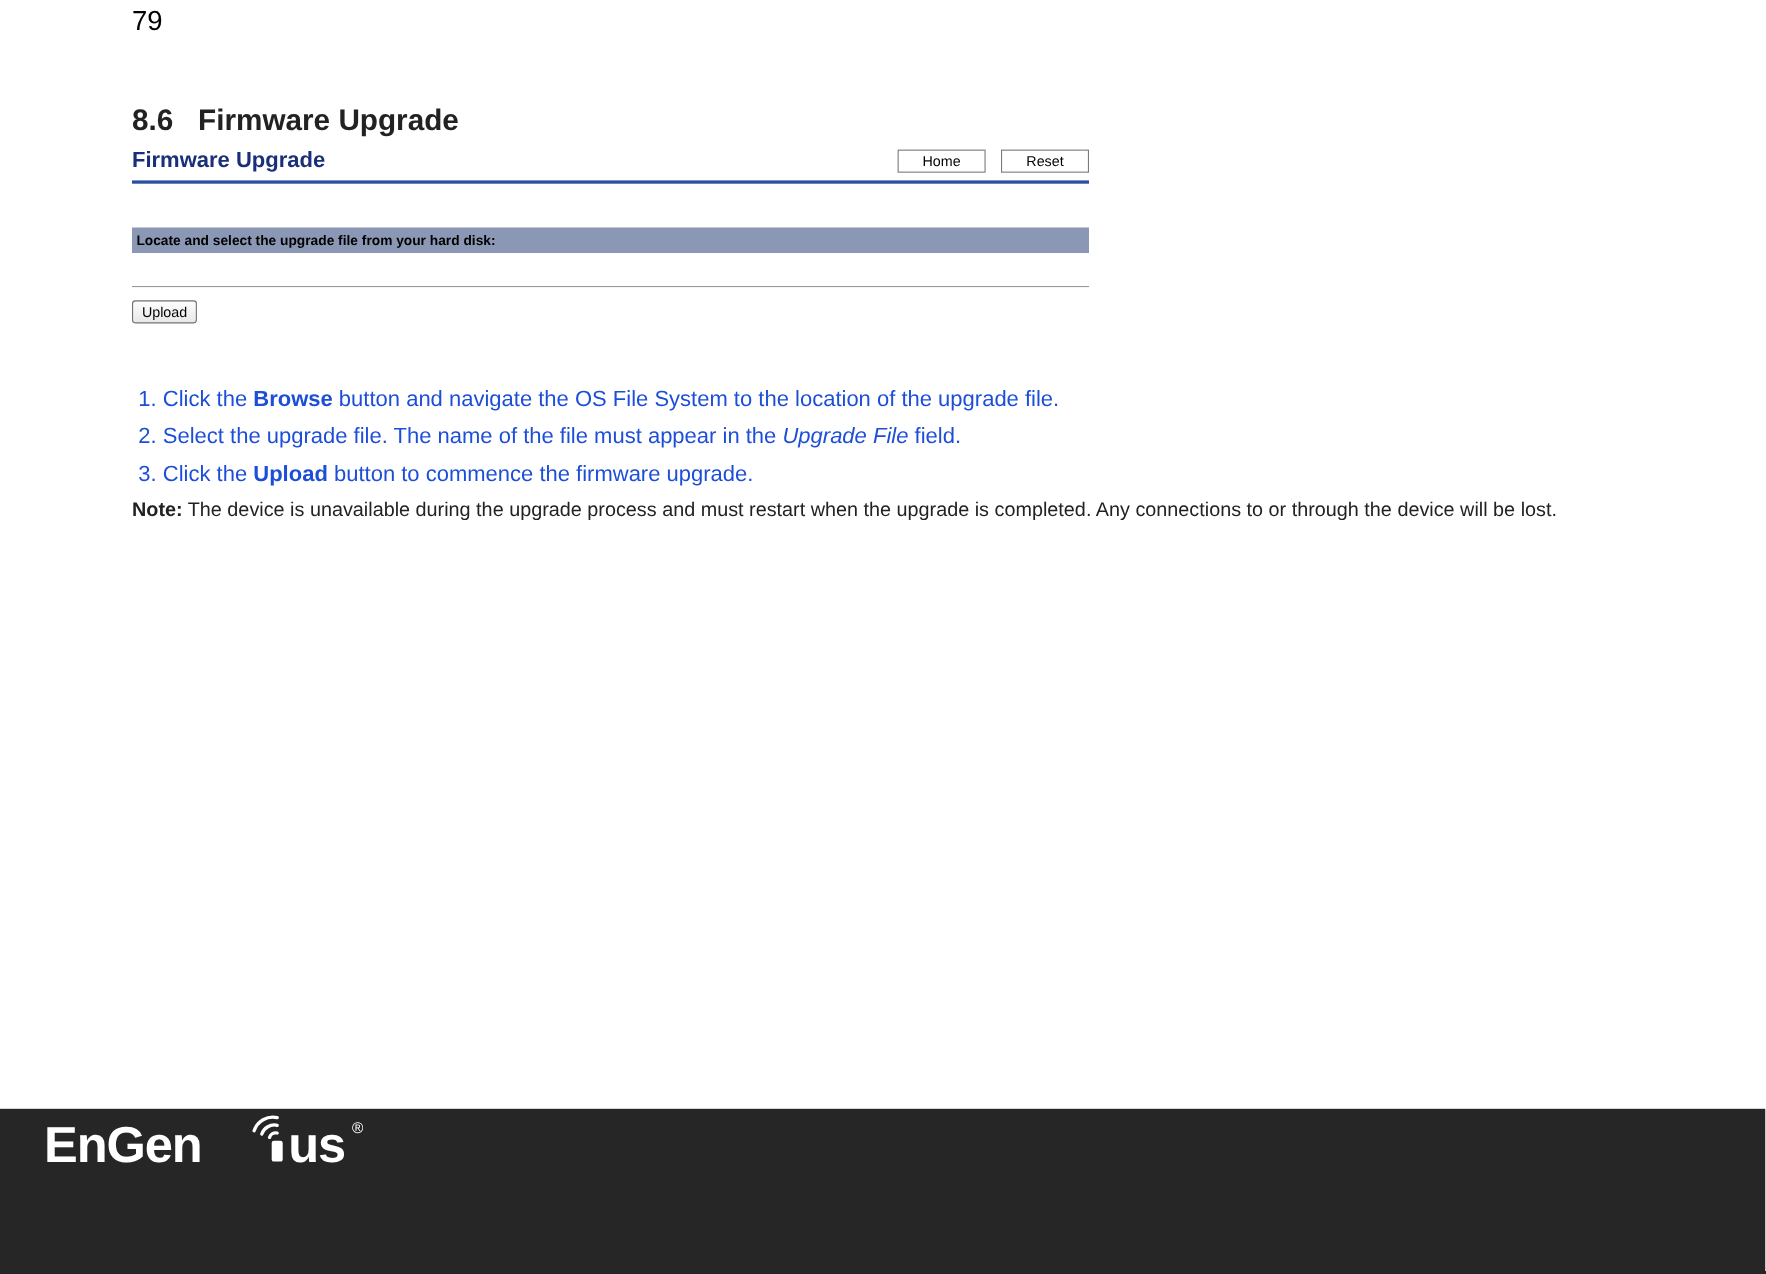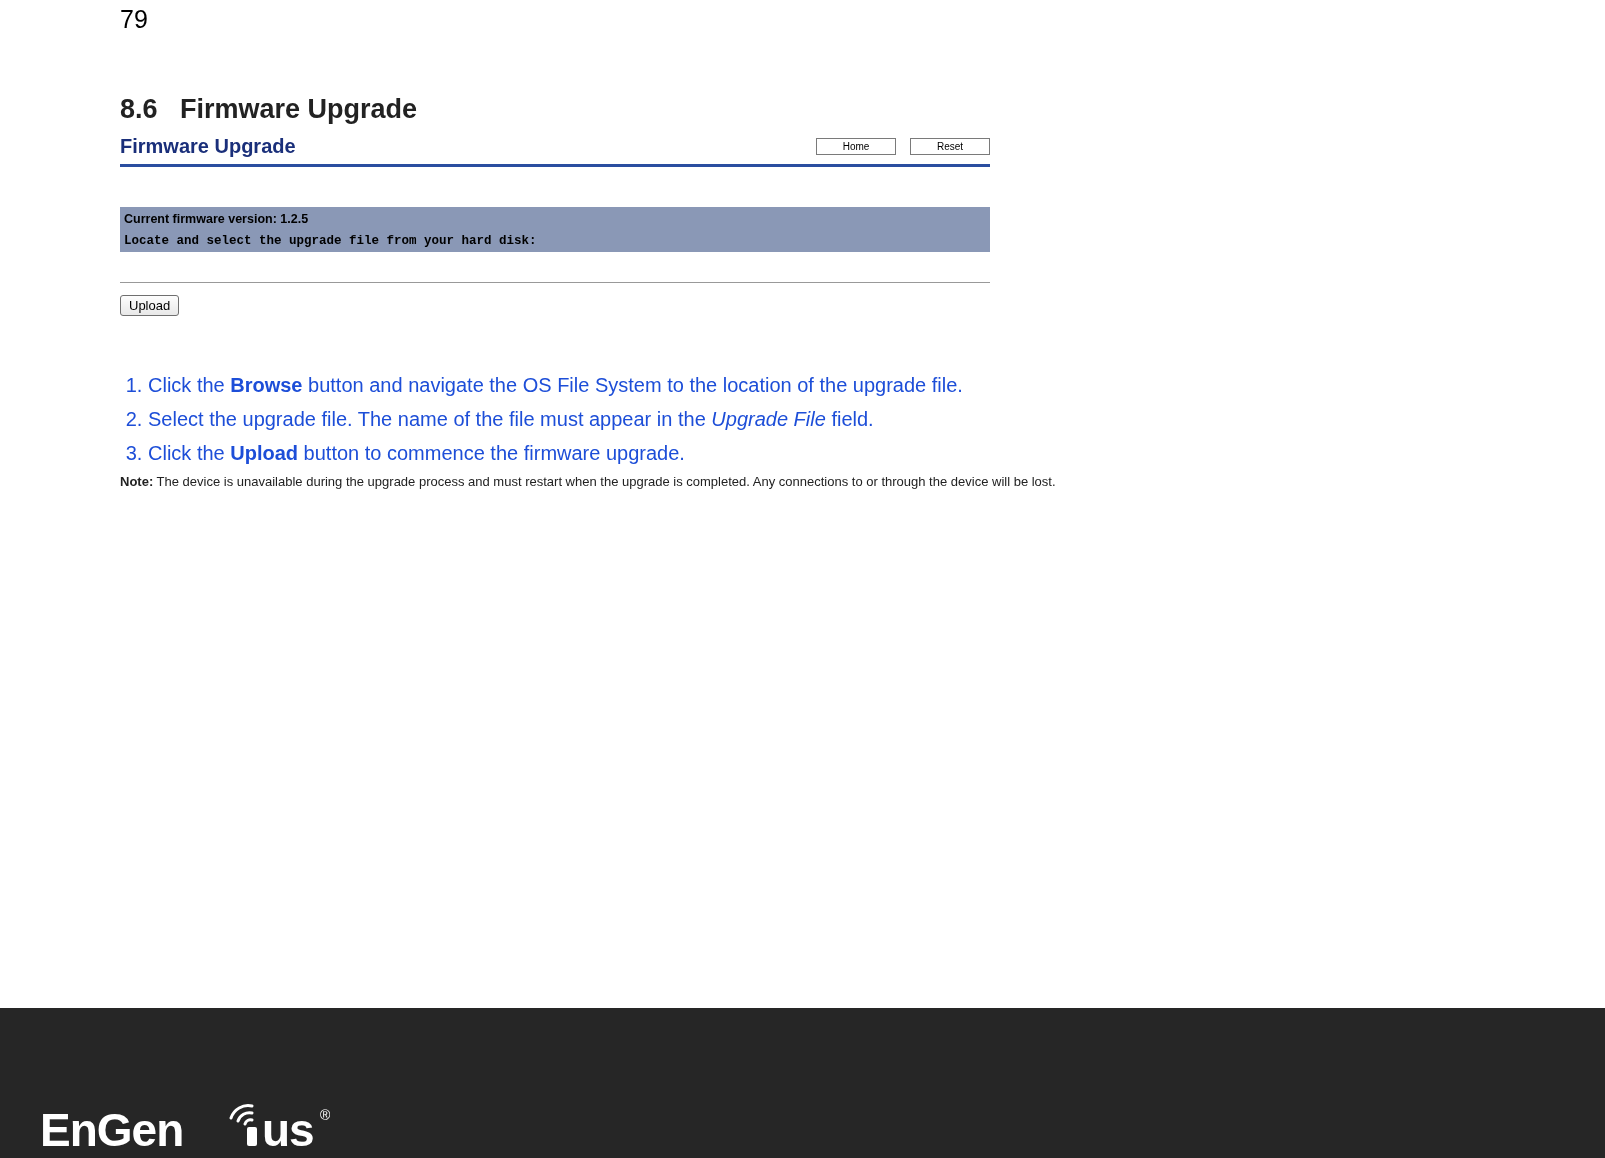--- a/index.html
+++ b/index.html
@@ -49,21 +49,21 @@
     color: #1a2f7a;
   }
   .panel-buttons {
     display: flex;
     gap: 14px;
   }
   .panel-btn {
     background: #fff;
     border: 1px solid #7a7a7a;
     font-family: Arial, sans-serif;
-    font-size: 10px;
+    font-size: 13px;
     padding: 2px 0;
     width: 80px;
     text-align: center;
     cursor: pointer;
   }
   .info-row {
     background: #8a98b6;
     color: #000;
     font-family: Arial, sans-serif;
     font-size: 12.5px;
@@ -119,34 +119,34 @@
     list-style: decimal;
     padding-left: 28px;
     font-size: 20px;
     color: #1d4ed8;
   }
   ol.steps li {
     margin-bottom: 6px;
     line-height: 1.4;
   }
   .note {
-    font-size: 13px;
+    font-size: 18px;
     color: #222;
     line-height: 1.35;
   }
   em.it { font-style: italic; }
   .bold { font-weight: 700; }
   .footer {
     position: absolute;
     left: 0; bottom: 0;
     width: 100%;
     height: 150px;
     background: #262626;
     display: flex;
-    align-items: flex-end;
+    align-items: flex-start;
     padding-left: 40px;
   }
   .logo-svg { display: block; }
 </style>
 </head>
 <body>
 
 <div class="content">
   <div class="page-num">79</div>
 
@@ -156,21 +156,20 @@
 
   <div class="panel">
     <div class="panel-header">
       <div class="panel-title">Firmware Upgrade</div>
       <div class="panel-buttons">
         <button class="panel-btn">Home</button>
         <button class="panel-btn">Reset</button>
       </div>
     </div>
 
-    <div class="info-row">Current firmware version: 1.2.5</div>
     <div class="info-row">Locate and select the upgrade file from your hard disk:</div>
     <hr class="hr-line">
     <button class="upload-btn">Upload</button>
   </div>
 
   <ol class="steps">
     <li>
       <span>Click the </span><span class="bold">Browse</span><span> button and navigate the OS File System to the location of the upgrade file.</span>
     </li>
     <li>

